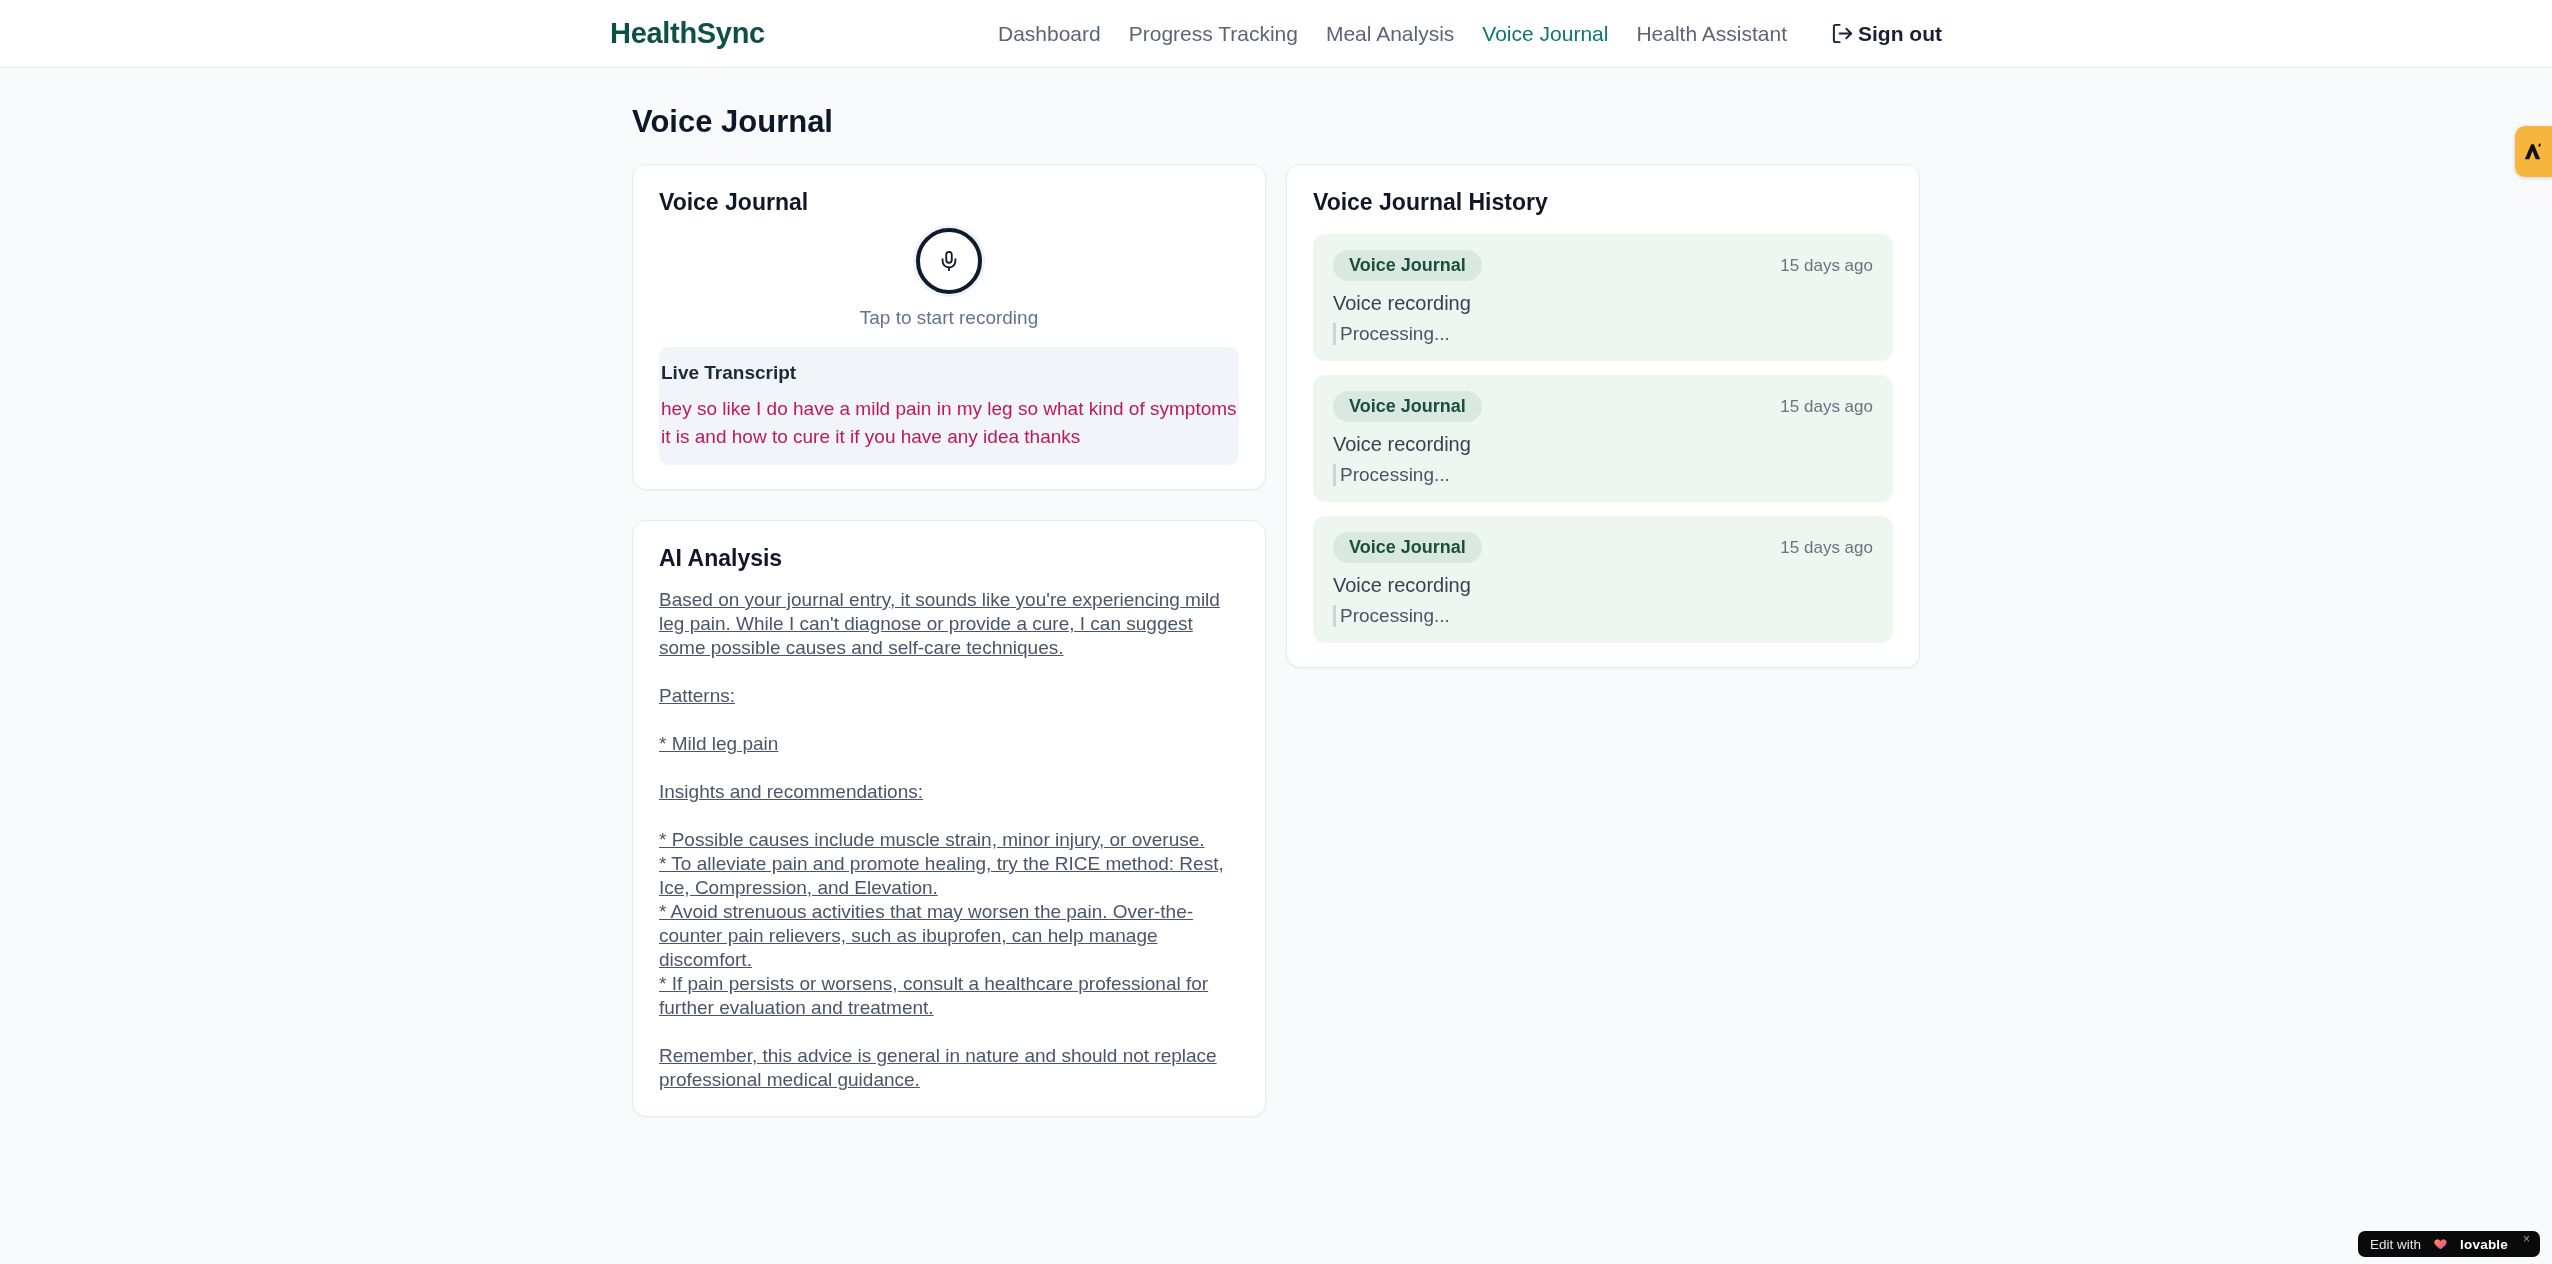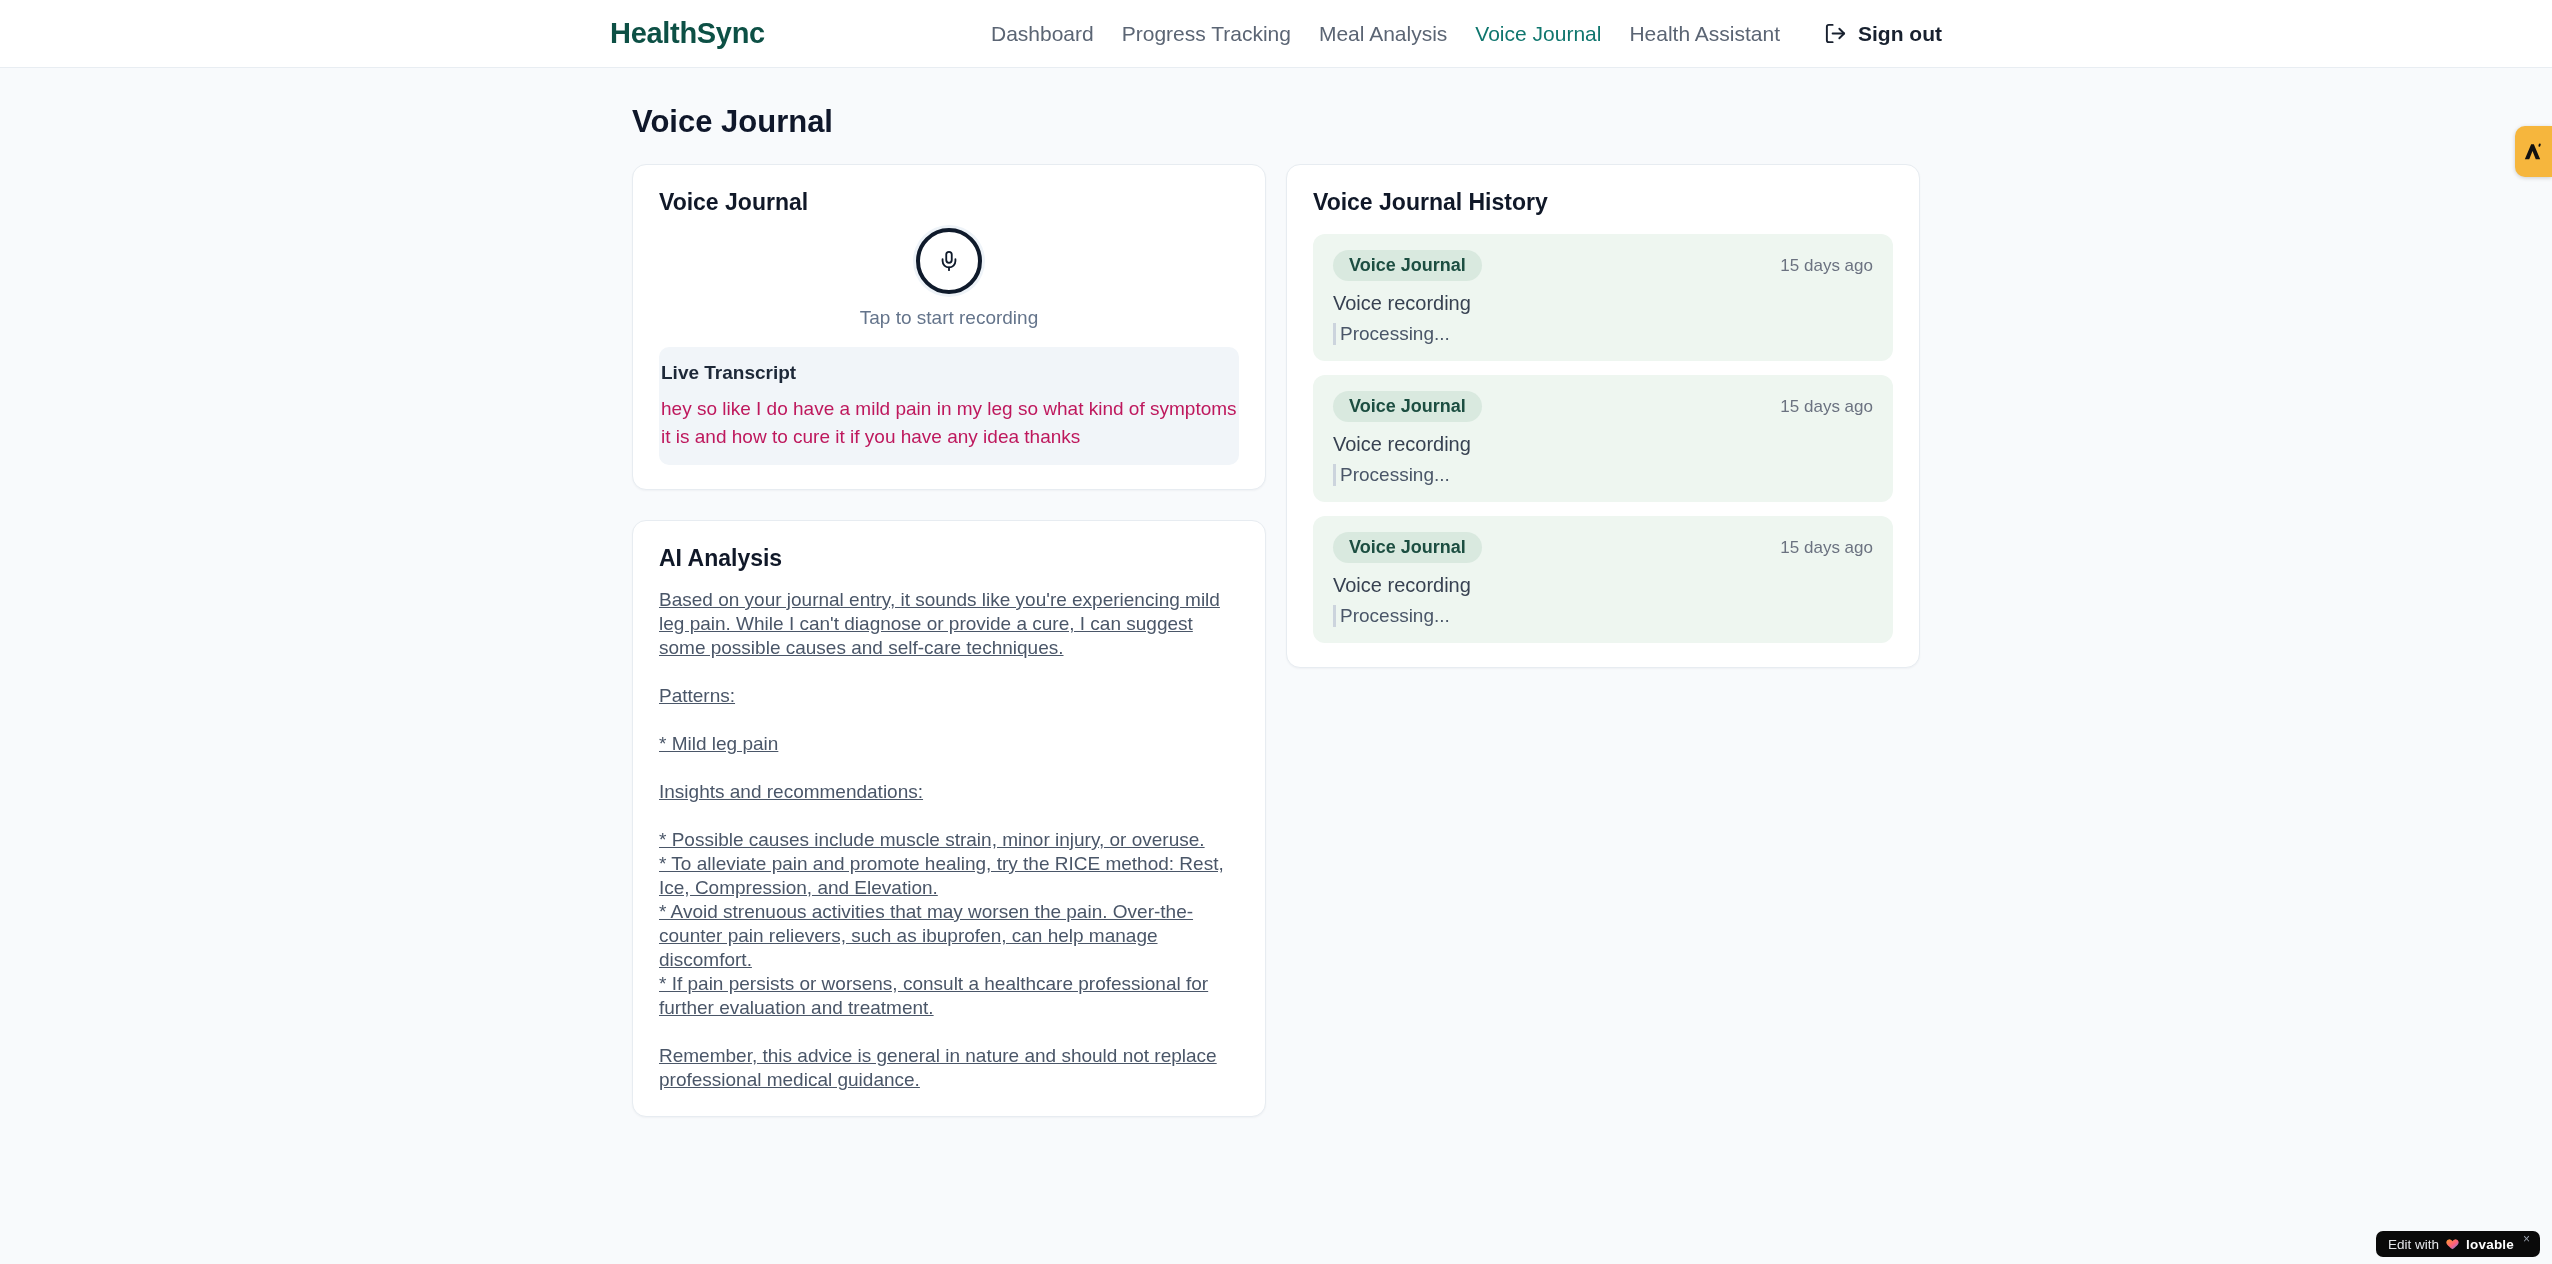--- a/index.html
+++ b/index.html
@@ -11,21 +11,21 @@
     color:#101828;
   }
 
   
   header { background:#ffffff; border-bottom:1px solid #e8edf2; height:68px; }
   .header-inner { width:1332px; margin:0 auto; height:100%; display:flex; align-items:center; justify-content:space-between; }
   .logo { font-size:29px; font-weight:bold; color:#0d5045; letter-spacing:-0.3px; cursor:pointer; }
   nav { display:flex; align-items:flex-end; gap:28px; }
   .nav-item { font-size:21px; color:#5b6574; font-weight:500; text-decoration:none; cursor:pointer; }
   .nav-item.active { color:#0f766e; }
-  .signout { display:flex; align-items:center; gap:11px; background:none; border:none; padding:0; margin-left:16px;
+  .signout { display:flex; align-items:center; gap:4px; background:none; border:none; padding:0; margin-left:16px;
              font-family:inherit; font-size:21px; font-weight:600; color:#18212f; cursor:pointer; }
   .signout svg { width:23px; height:23px; color:#18212f; }
 
   
   main { width:1288px; margin:0 auto; padding-top:36px; }
   h1.page-title { font-size:31px; font-weight:bold; color:#0f172a; margin:0 0 24px 0; }
   .grid { display:grid; grid-template-columns:1fr 1fr; gap:20px; align-items:start; }
   .col-left { display:flex; flex-direction:column; gap:30px; }
 
   .card { background:#ffffff; border:1px solid #e7ecf1; border-radius:14px; padding:24px 26px;
@@ -58,21 +58,21 @@
   .processing { margin-top:8px; font-size:19px; color:#4a5668; border-left:3px solid #ccd4dd; padding-left:4px; }
 
   
   .side-tab { position:absolute; top:126px; right:0; width:37px; height:51px; background:#f6b63d;
               border-radius:10px 0 0 10px; display:flex; align-items:center; justify-content:center;
               cursor:pointer; box-shadow:0 1px 4px rgba(0,0,0,0.18); }
   .side-tab svg { width:23px; height:23px; margin-right:2px; }
 
   
   .edit-badge { position:absolute; right:12px; bottom:7px; height:26px; background:#0a0a0a; color:#e5e7eb;
-                border-radius:7px; display:flex; align-items:center; gap:6px; padding:0 10px 0 12px;
+                border-radius:7px; display:flex; align-items:center; gap:12px; padding:0 10px 0 12px;
                 font-size:13.5px; cursor:pointer; }
   .edit-badge .brand { color:#ffffff; font-weight:bold; letter-spacing:0.2px; }
   .edit-badge svg { width:15px; height:14px; }
   .edit-badge .close-x { color:#9ca3af; font-size:12px; align-self:flex-start; margin:2px 0 0 3px; line-height:12px; }
 </style>
 </head>
 <body>
 
 <header>
   <div class="header-inner">

